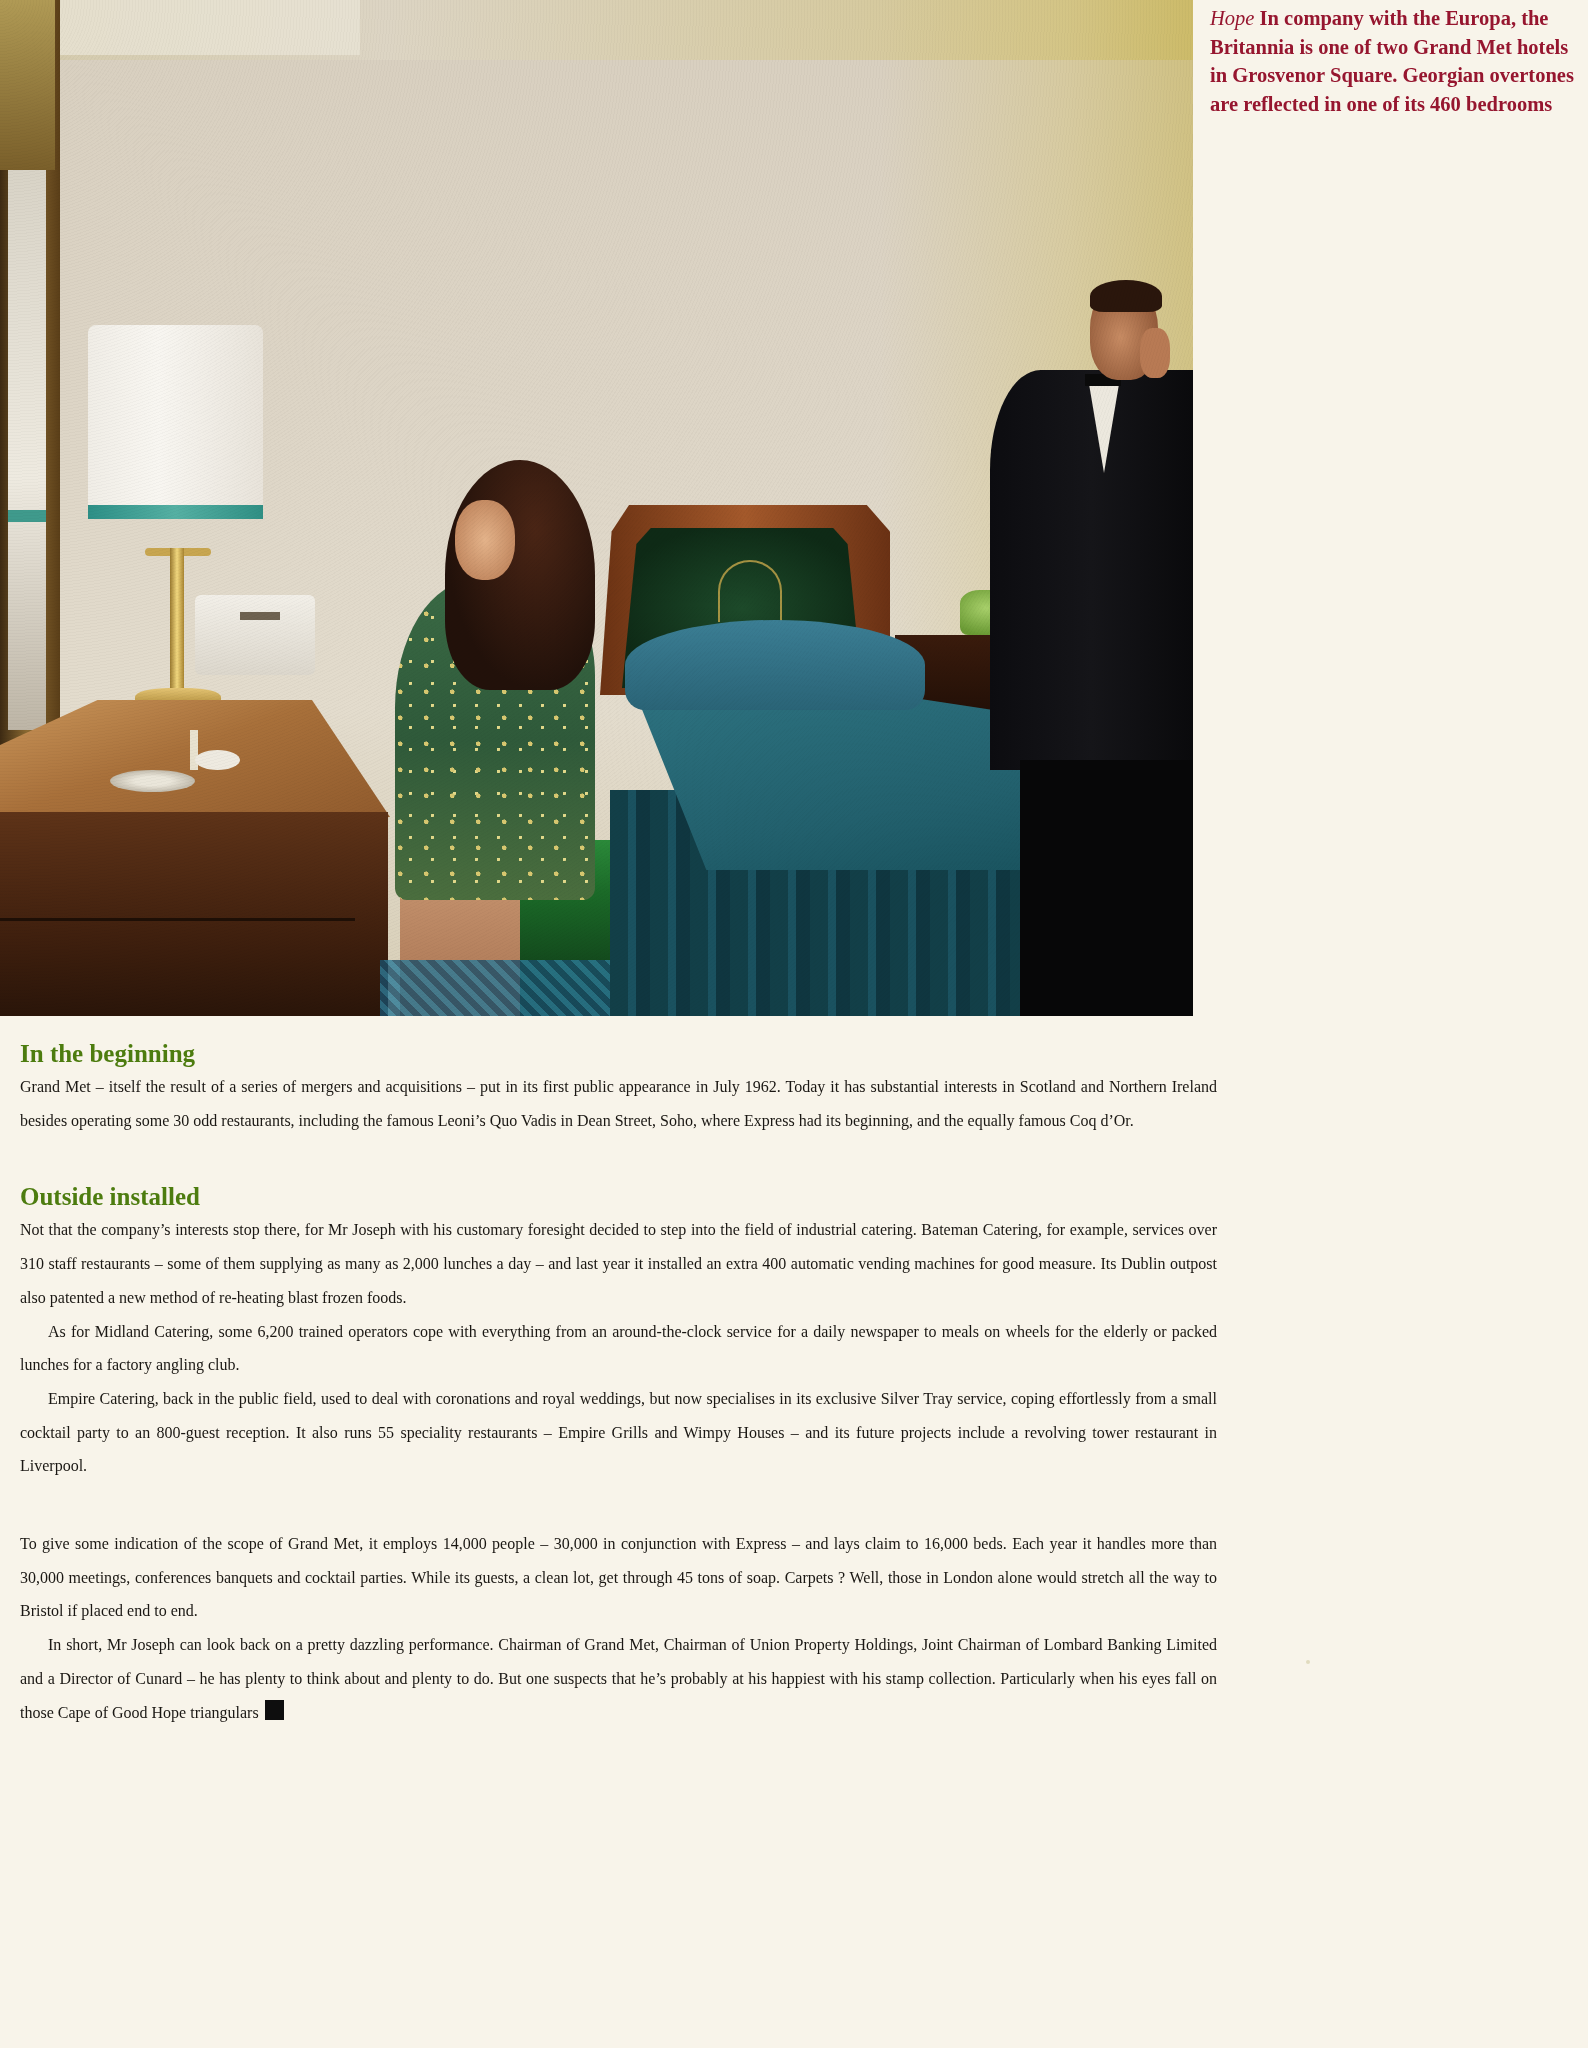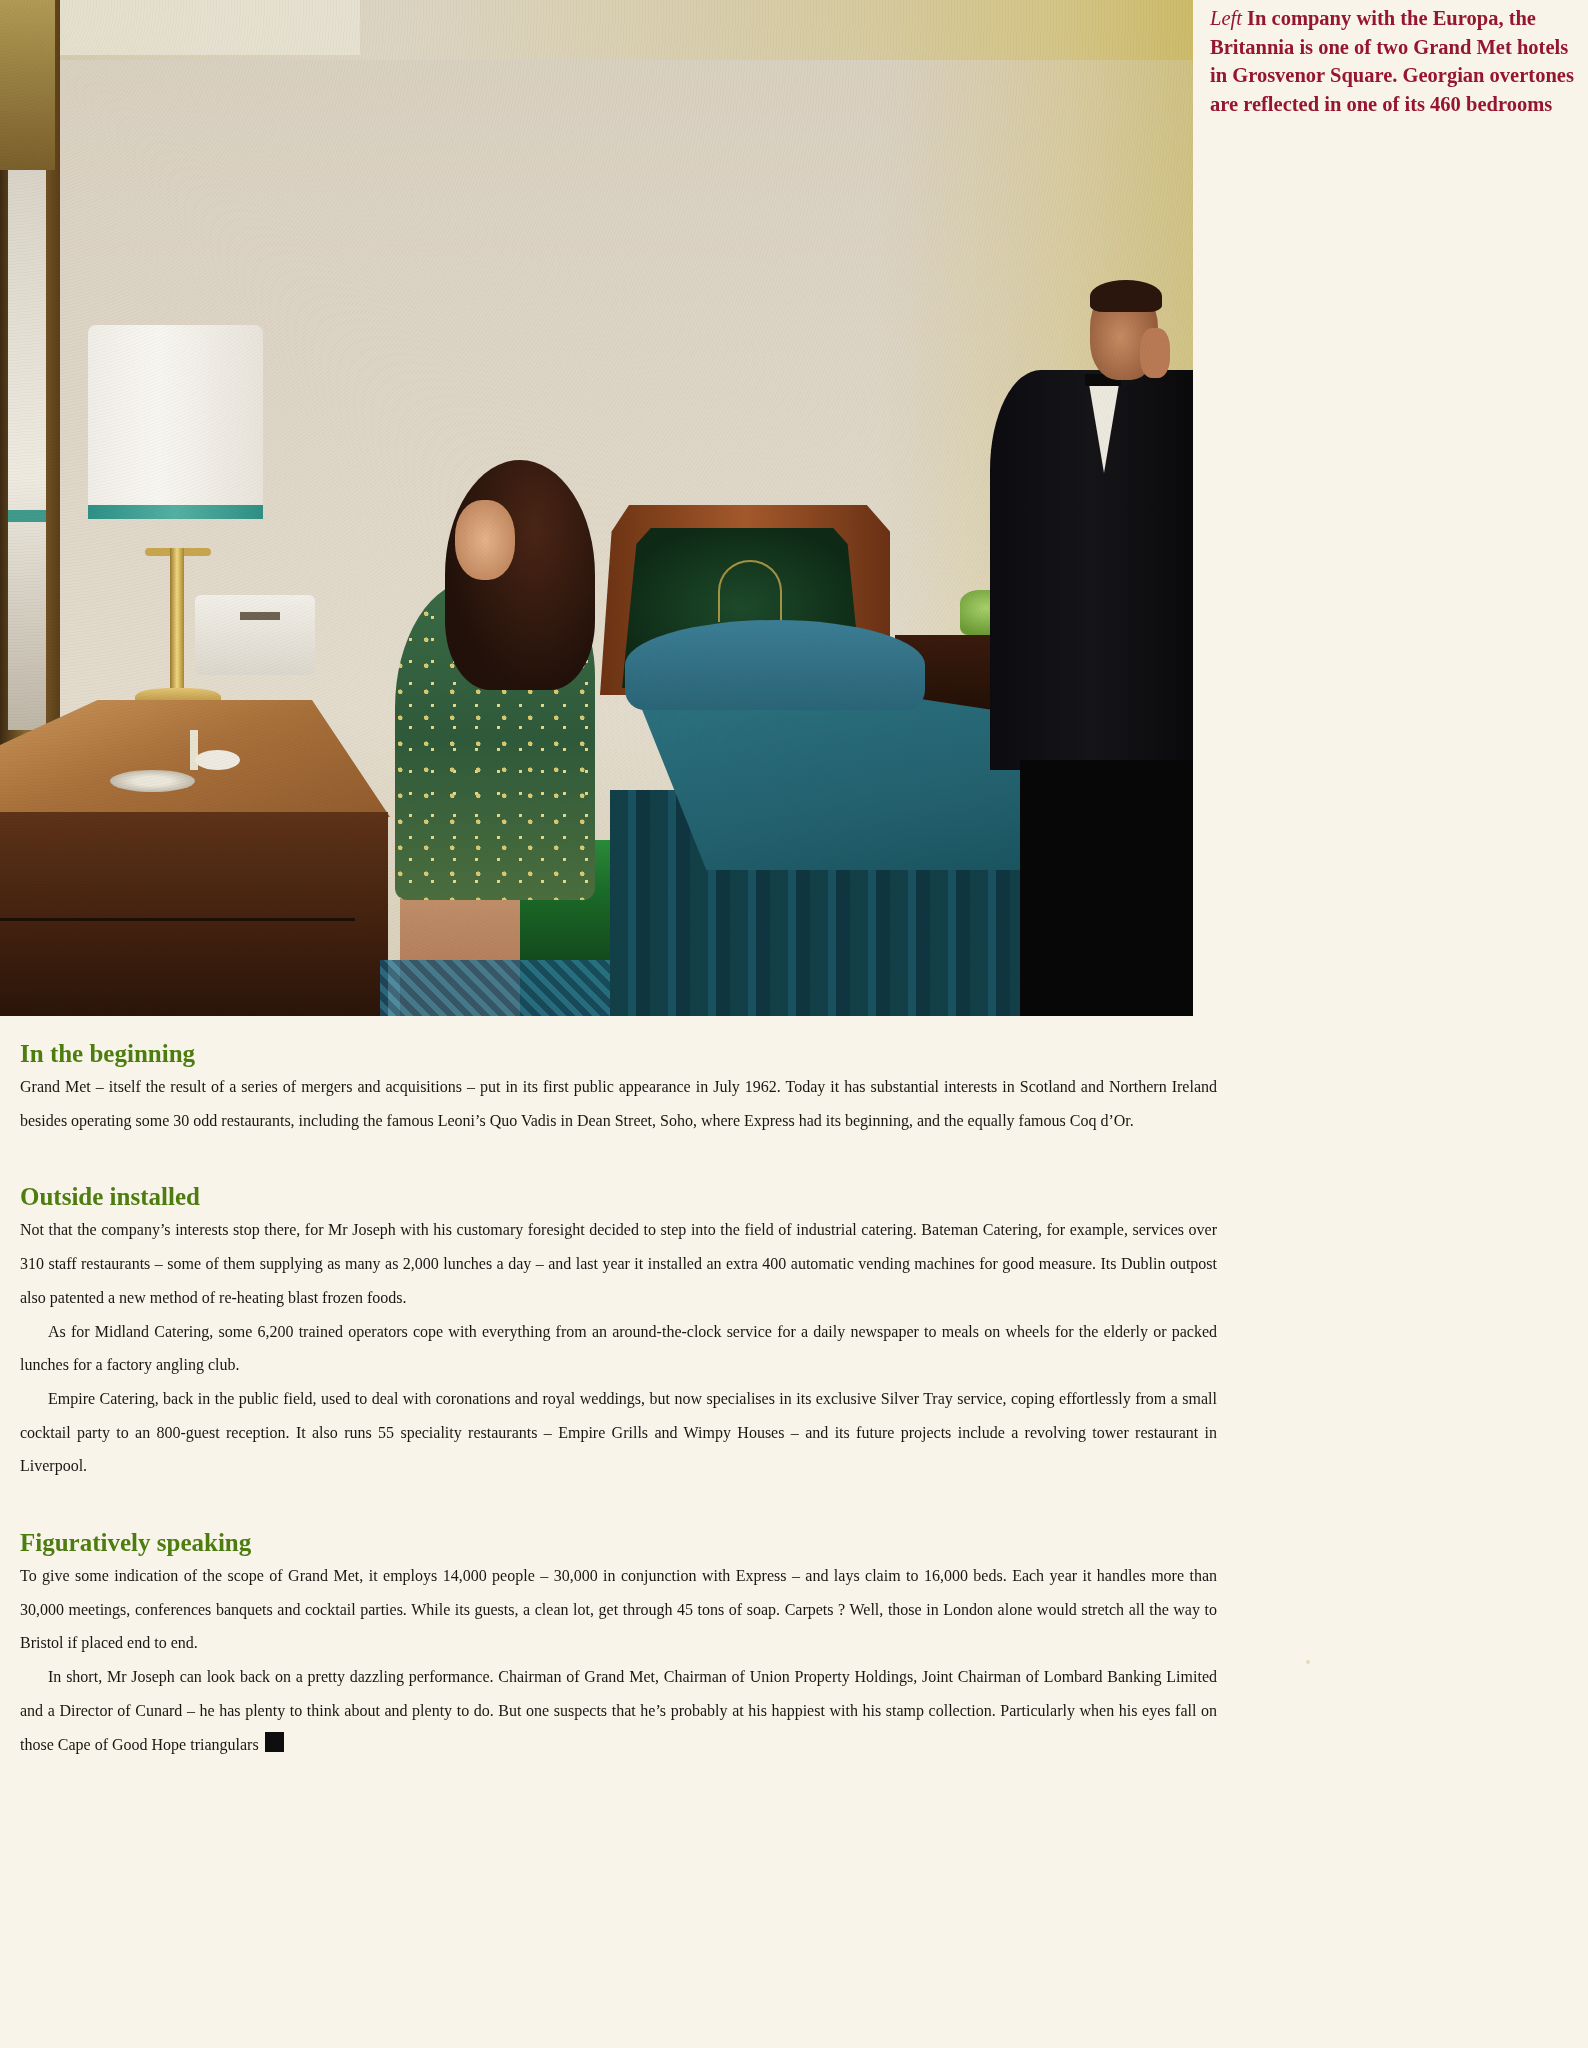--- a/index.html
+++ b/index.html
@@ -332,39 +332,38 @@
   <div class="man-shirt"></div>
   <div class="man-bowtie"></div>
   <div class="man-head"></div>
   <div class="man-hair"></div>
   <div class="man-hand"></div>
 
   <div class="photo-grain"></div>
 </div>
 
 <div class="caption">
-  <span class="lead">Left</span>
+  <span class="lead">Hope</span>
   <span>In company with the Europa, the Britannia is one of two Grand Met hotels in Grosvenor Square. Georgian overtones are reflected in one of its 460 bedrooms</span>
 </div>
 
 <div class="article">
 
   <div class="section">
     <h2>In the beginning</h2>
     <p>Grand Met – itself the result of a series of mergers and acquisitions – put in its first public appearance in July 1962. Today it has substantial interests in Scotland and Northern Ireland besides operating some 30 odd restaurants, including the famous Leoni’s Quo Vadis in Dean Street, Soho, where Express had its beginning, and the equally famous Coq d’Or.</p>
   </div>
 
   <div class="section">
     <h2>Outside installed</h2>
     <p>Not that the company’s interests stop there, for Mr Joseph with his customary foresight decided to step into the field of industrial catering. Bateman Catering, for example, services over 310 staff restaurants – some of them supplying as many as 2,000 lunches a day – and last year it installed an extra 400 automatic vending machines for good measure. Its Dublin outpost also patented a new method of re-heating blast frozen foods.</p>
     <p class="indent">As for Midland Catering, some 6,200 trained operators cope with everything from an around-the-clock service for a daily newspaper to meals on wheels for the elderly or packed lunches for a factory angling club.</p>
     <p class="indent">Empire Catering, back in the public field, used to deal with coronations and royal weddings, but now specialises in its exclusive Silver Tray service, coping effortlessly from a small cocktail party to an 800-guest reception. It also runs 55 speciality restaurants – Empire Grills and Wimpy Houses – and its future projects include a revolving tower restaurant in Liverpool.</p>
   </div>
 
   <div class="section">
-    <h2>Figuratively speaking</h2>
     <p>To give some indication of the scope of Grand Met, it employs 14,000 people – 30,000 in conjunction with Express – and lays claim to 16,000 beds. Each year it handles more than 30,000 meetings, conferences banquets and cocktail parties. While its guests, a clean lot, get through 45 tons of soap. Carpets ? Well, those in London alone would stretch all the way to Bristol if placed end to end.</p>
     <p class="indent"><span>In short, Mr Joseph can look back on a pretty dazzling performance. Chairman of Grand Met, Chairman of Union Property Holdings, Joint Chairman of Lombard Banking Limited and a Director of Cunard – he has plenty to think about and plenty to do. But one suspects that he’s probably at his happiest with his stamp collection. Particularly when his eyes fall on those Cape of Good Hope triangulars</span><span class="end-mark"></span></p>
   </div>
 
 </div>
 
 <div class="speck"></div>
 
 </body></html>

